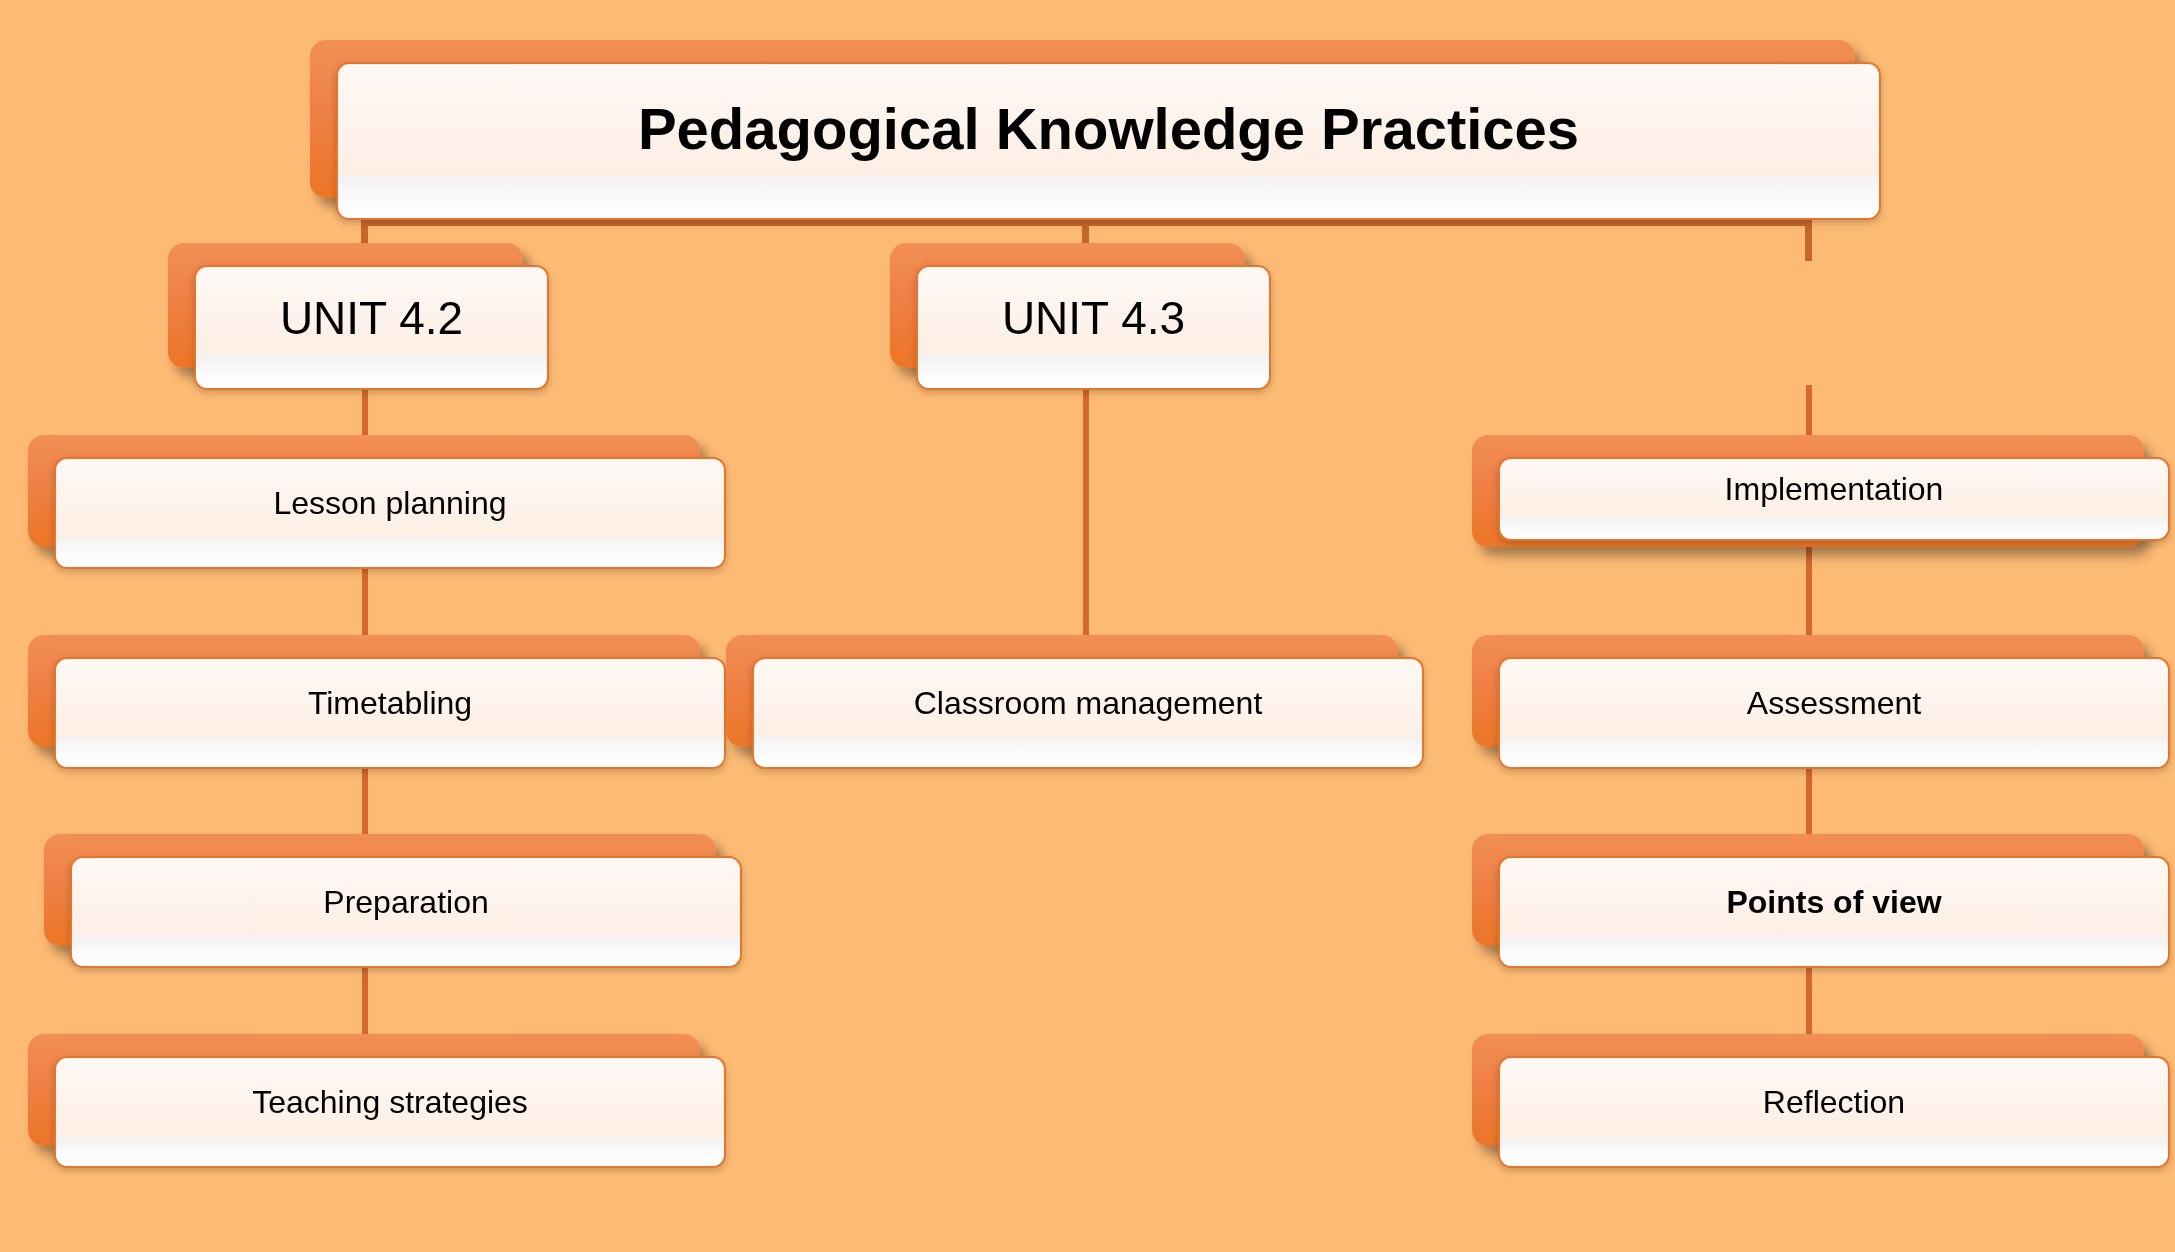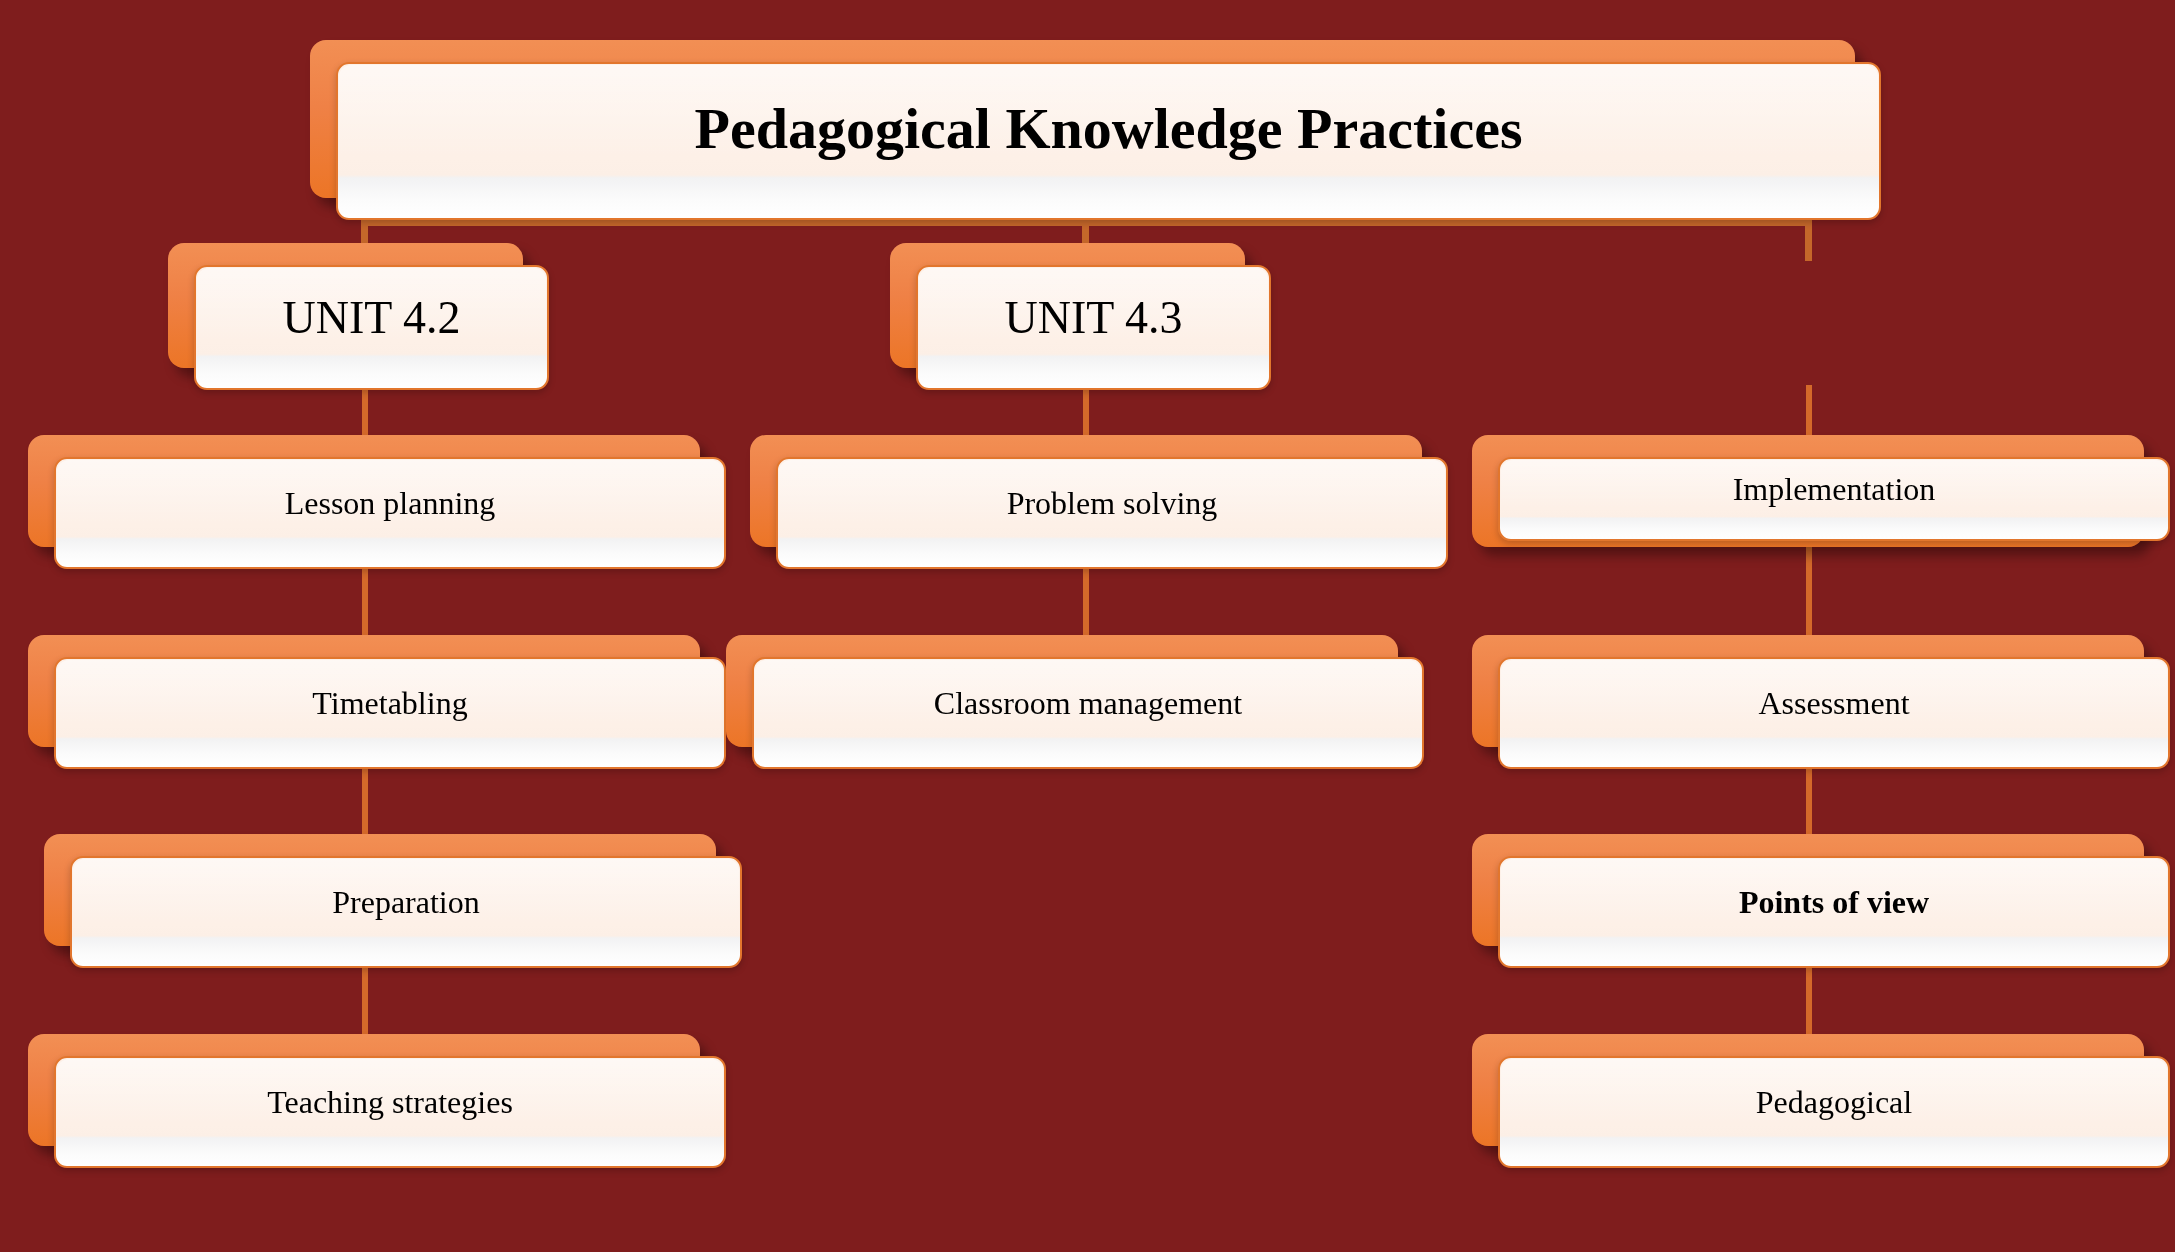--- a/index.html
+++ b/index.html
@@ -4,23 +4,23 @@
 <style>
   html, body {
     margin: 0;
     padding: 0;
     background: #c9c9c9;
   }
   #canvas {
     position: relative;
     width: 2175px;
     height: 1252px;
-    background: #7f1d1d;
+    background: #fdba74;
     overflow: hidden;
-    font-family: Liberation Serif, serif;
+    font-family: Liberation Sans, sans-serif;
   }
 
   
   .conn {
     position: absolute;
     background: #c5672a;
     z-index: 1;
   }
   .conn-v { width: 7px; }
   .conn-h { height: 7px; }
@@ -151,26 +151,20 @@
     </div>
   </div>
 
   <div class="node leaf" style="left:28px; top:1034px; width:672px; height:112px;">
     <div class="plate"></div>
     <div class="face" style="left:26px; top:22px; width:672px; height:112px;">
       <span class="label">Teaching strategies</span>
     </div>
   </div>
 
-  <div class="node leaf" style="left:750px; top:435px; width:672px; height:112px;">
-    <div class="plate"></div>
-    <div class="face" style="left:26px; top:22px; width:672px; height:112px;">
-      <span class="label">Problem solving</span>
-    </div>
-  </div>
 
   <div class="node leaf" style="left:726px; top:635px; width:672px; height:112px;">
     <div class="plate"></div>
     <div class="face" style="left:26px; top:22px; width:672px; height:112px;">
       <span class="label">Classroom management</span>
     </div>
   </div>
 
   <div class="node leaf" style="left:1472px; top:435px; width:672px; height:112px;">
     <div class="plate"></div>
@@ -189,17 +183,17 @@
   <div class="node leaf bold" style="left:1472px; top:834px; width:672px; height:112px;">
     <div class="plate"></div>
     <div class="face" style="left:26px; top:22px; width:672px; height:112px;">
       <span class="label">Points of view</span>
     </div>
   </div>
 
   <div class="node leaf" style="left:1472px; top:1034px; width:672px; height:112px;">
     <div class="plate"></div>
     <div class="face" style="left:26px; top:22px; width:672px; height:112px;">
-      <span class="label">Pedagogical</span>
+      <span class="label">Reflection</span>
     </div>
   </div>
 
 </div>
 
 </body></html>

